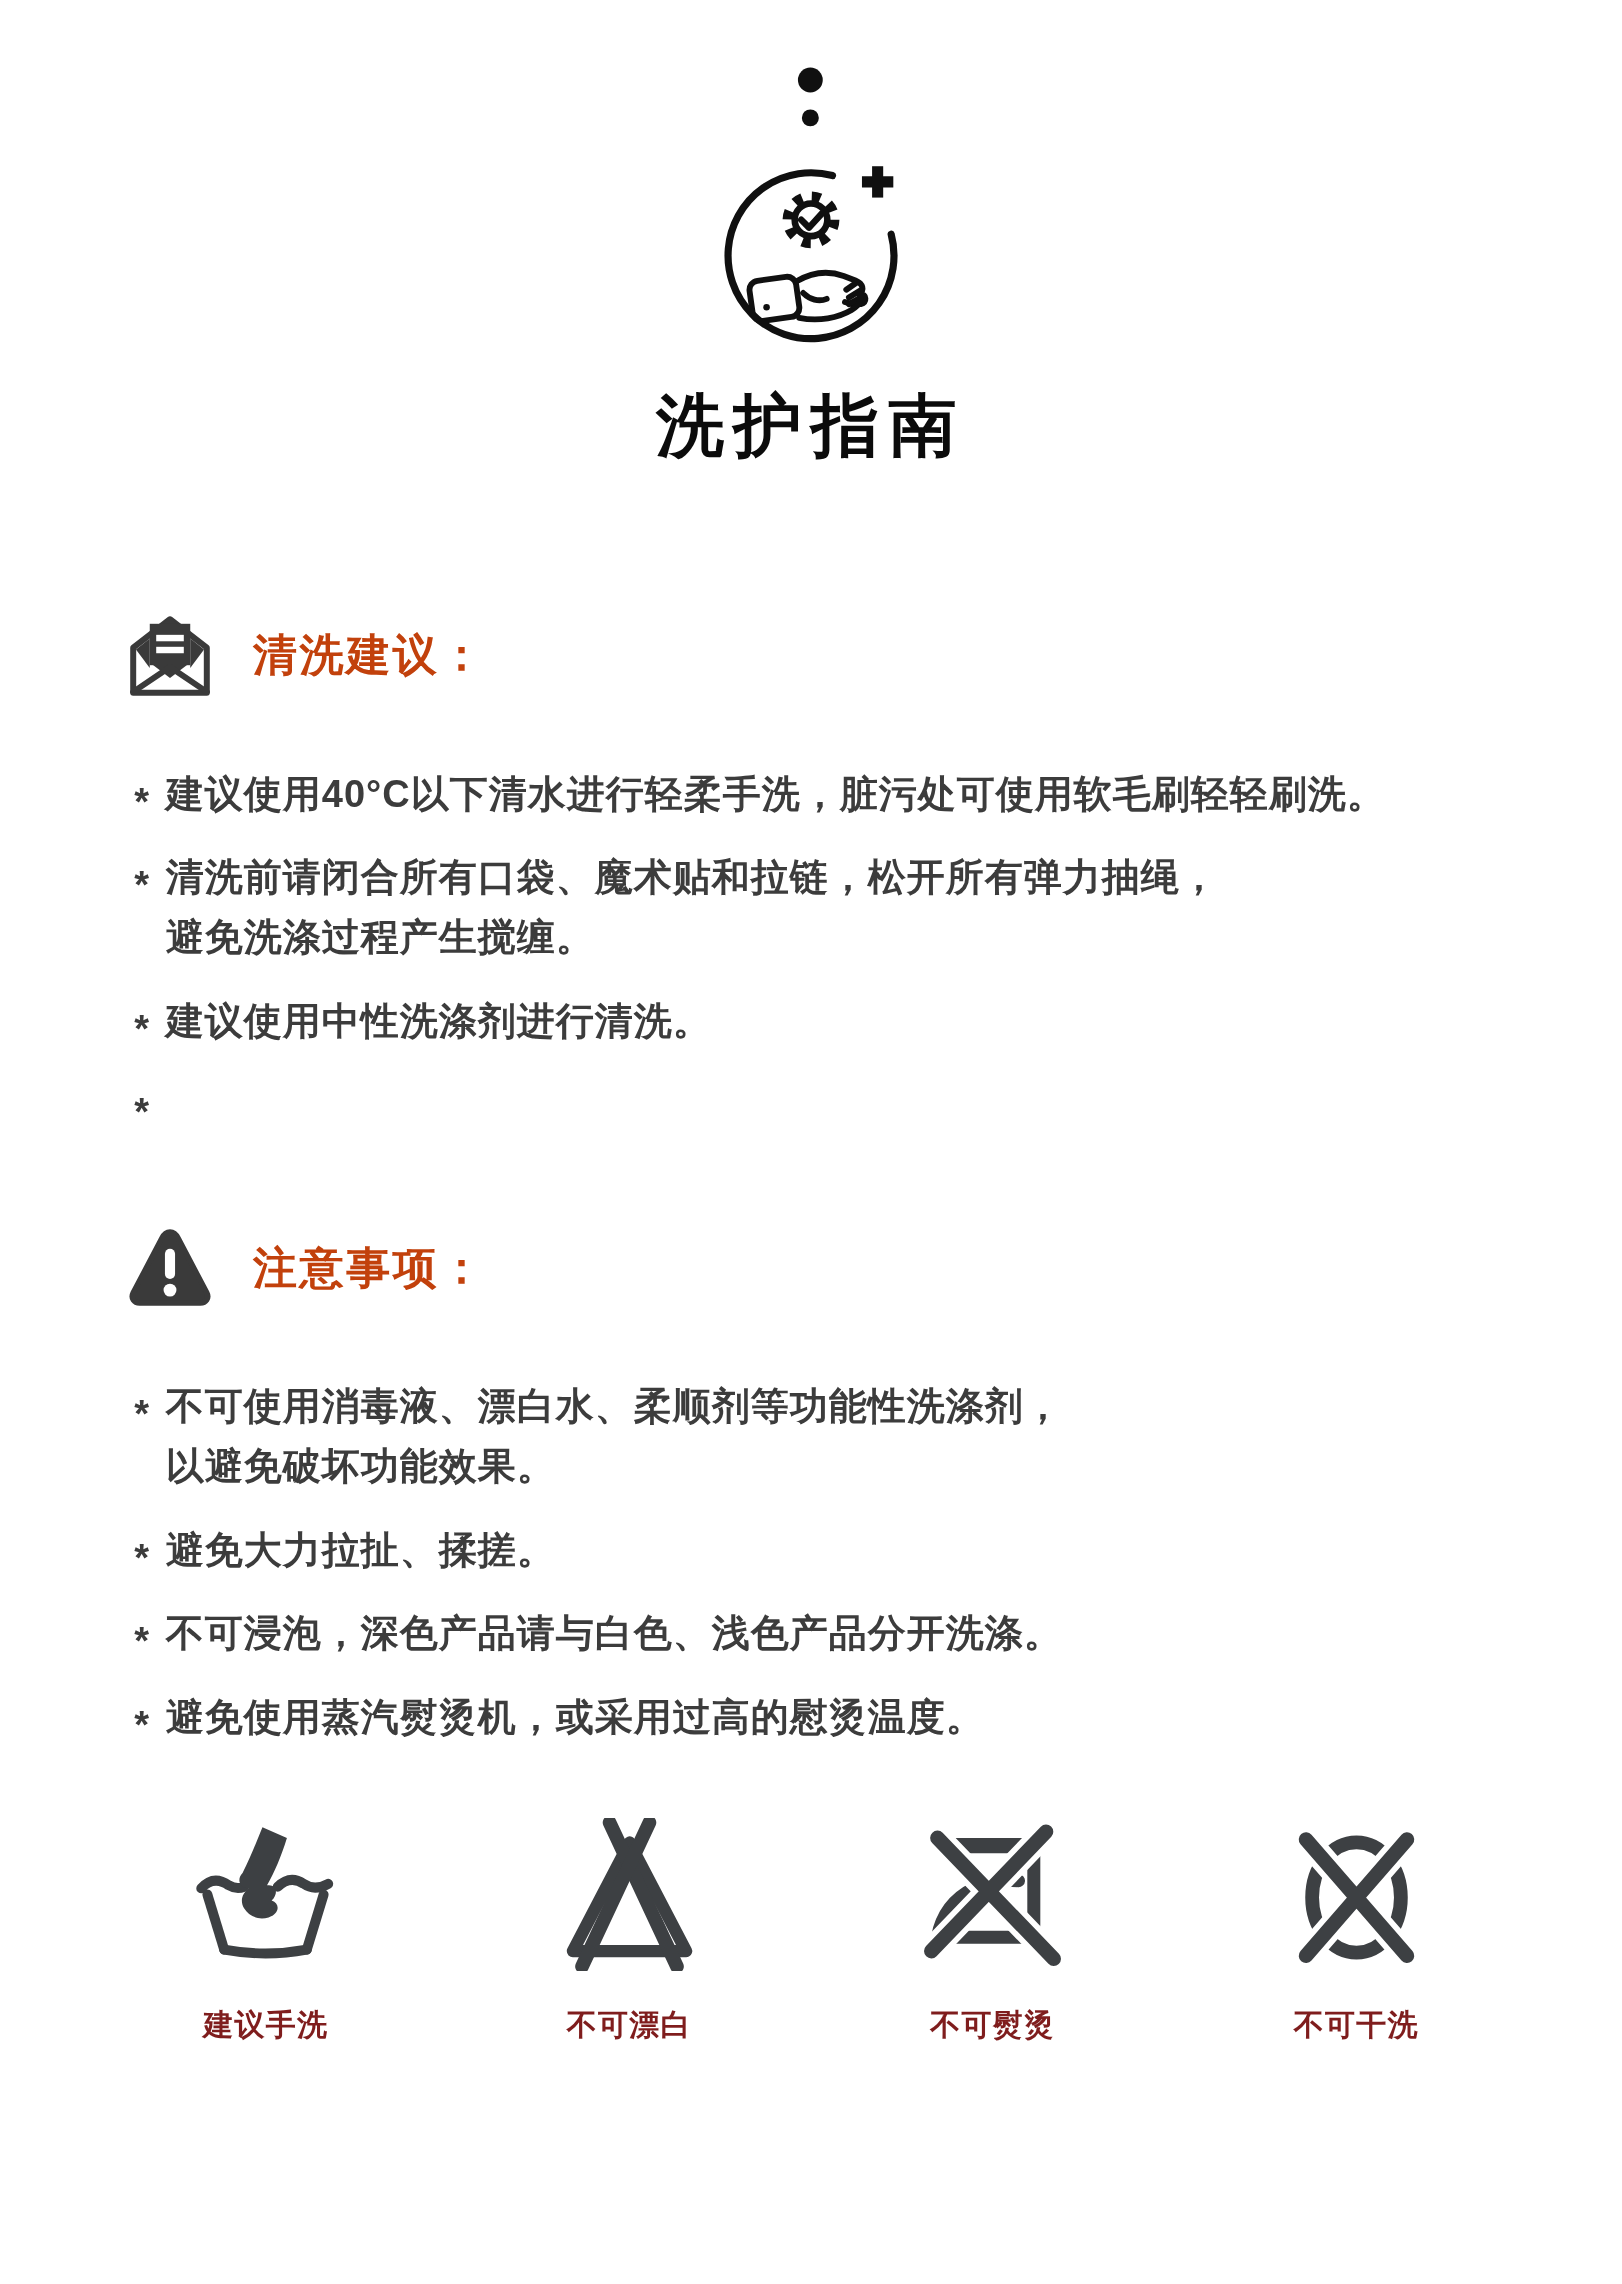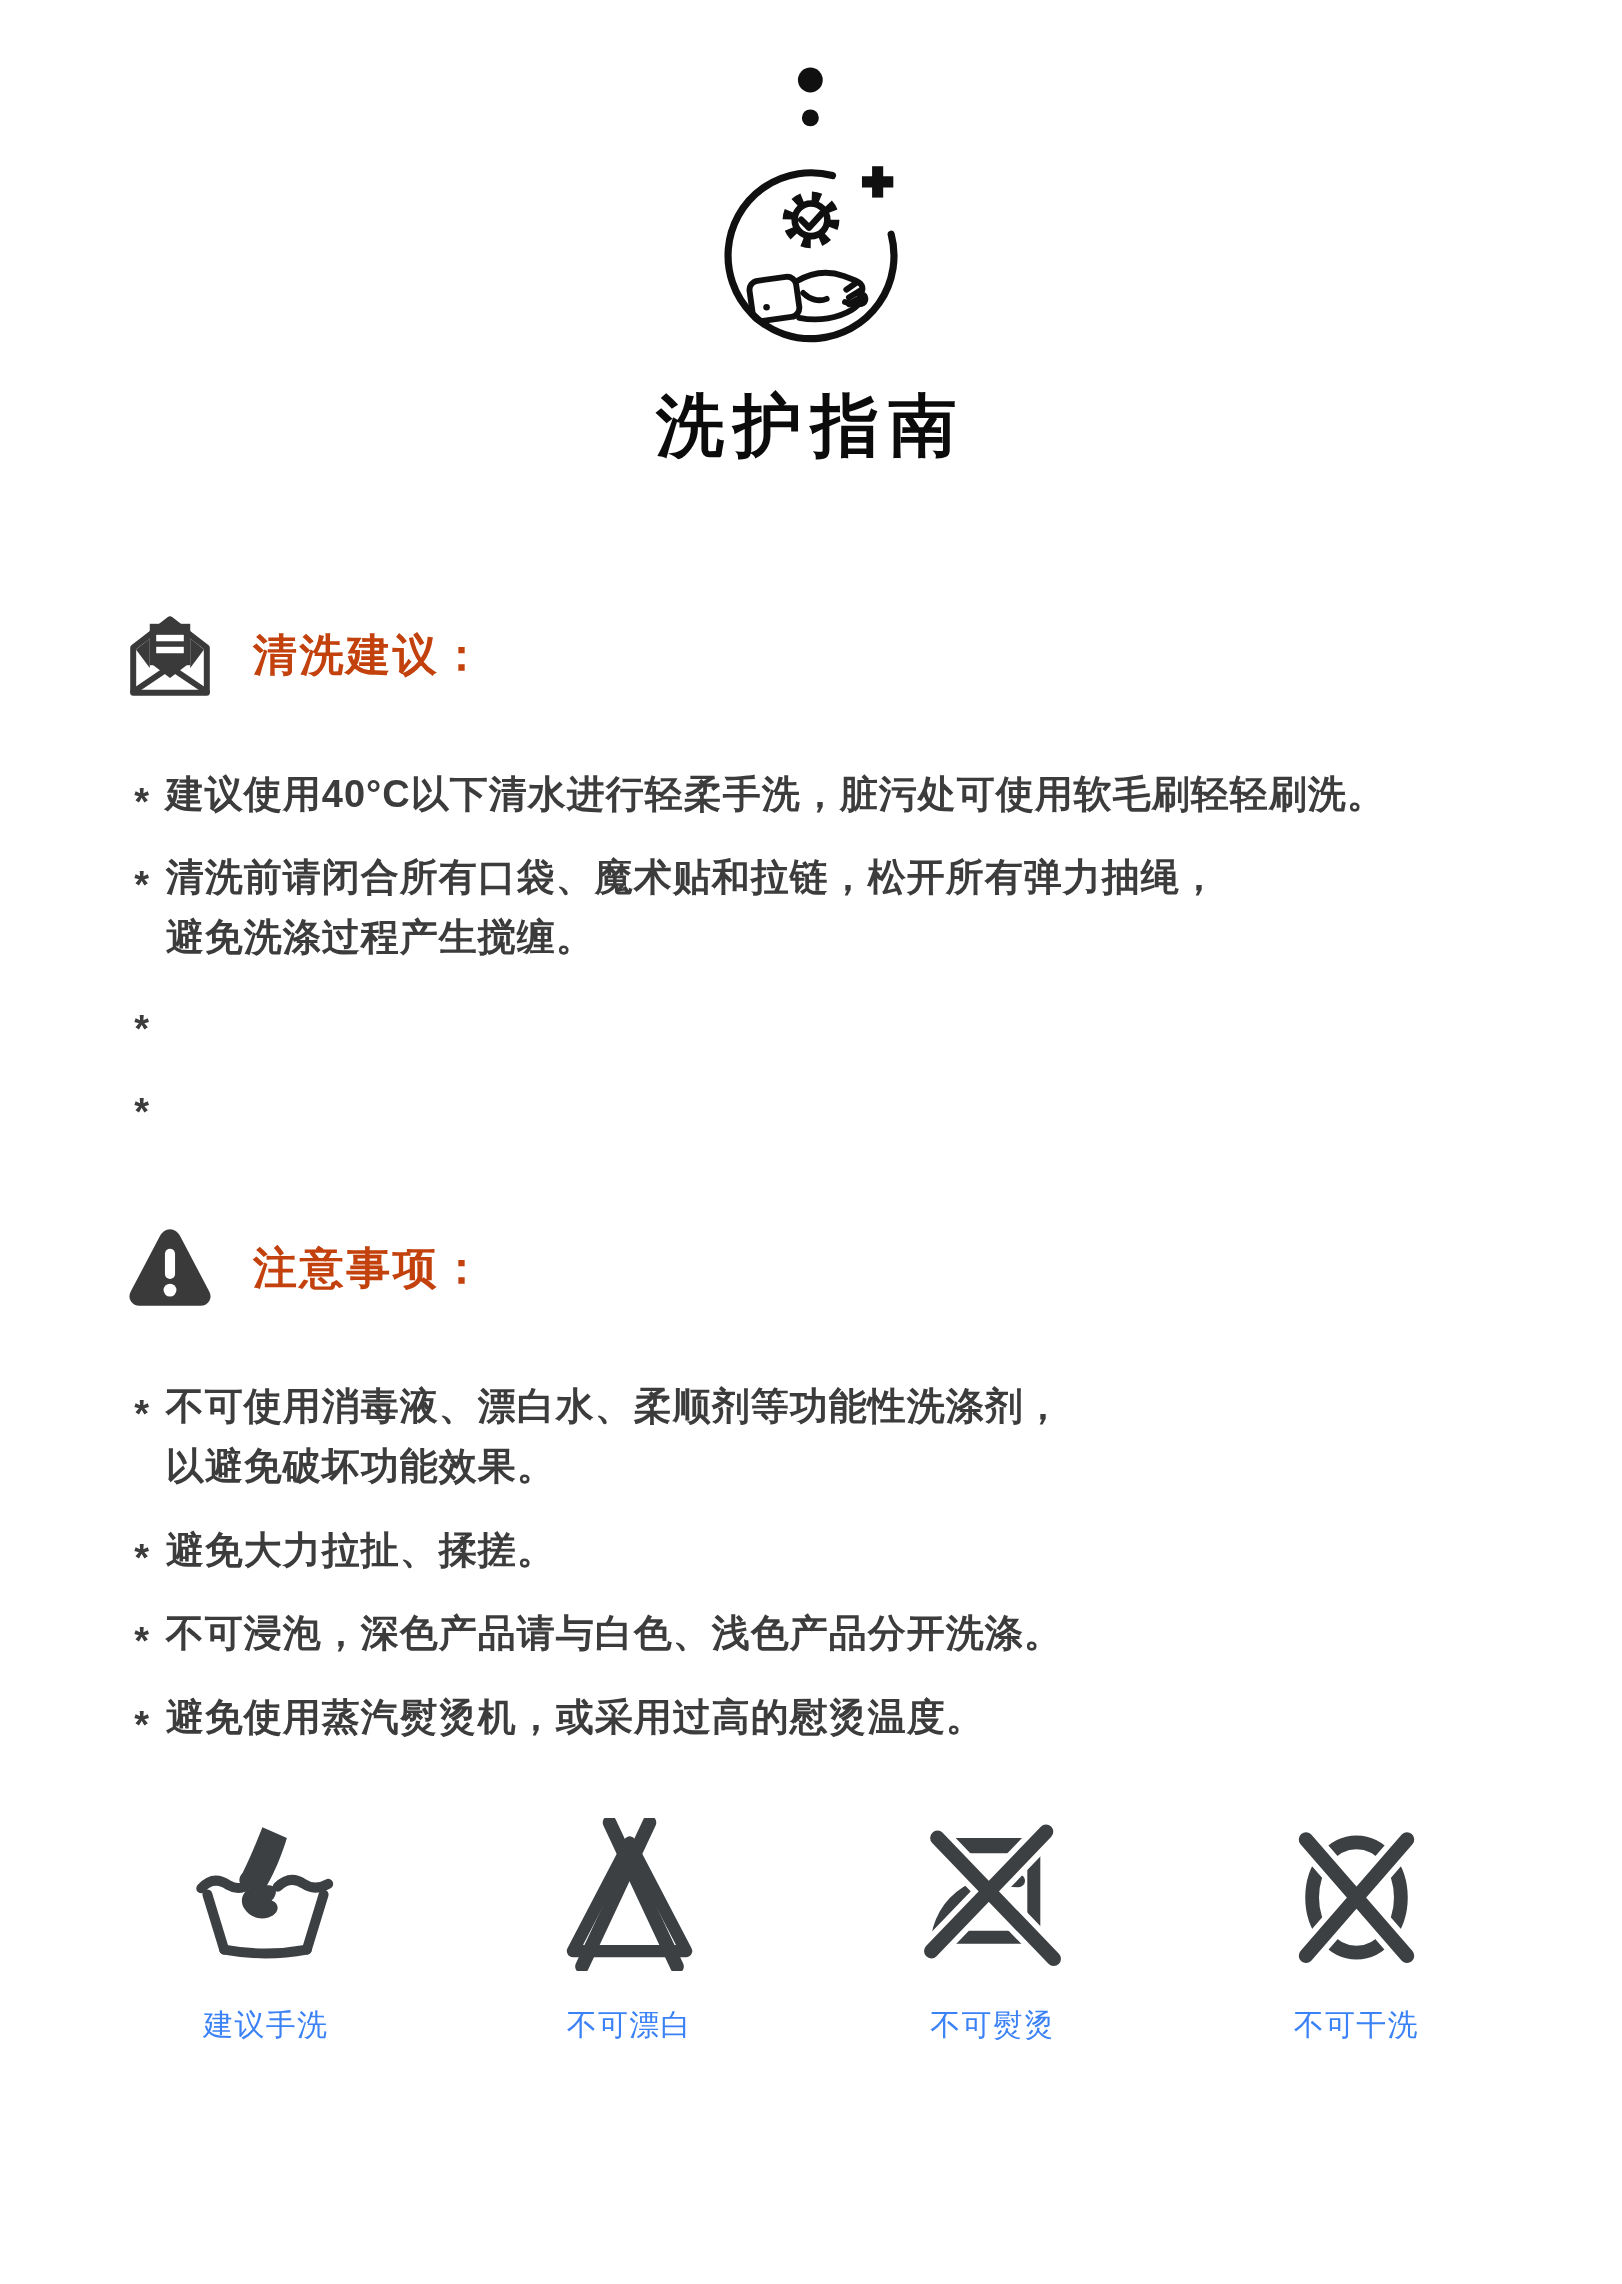--- a/index.html
+++ b/index.html
@@ -38,21 +38,21 @@
   .bullet-text{
     white-space:pre-line;
     font-size:38px;line-height:60px;
     color:#3c3c3c;font-weight:700;letter-spacing:1px;
   }
   
   .care-row{margin-top:62px;padding:0 84px;display:flex;}
   .care-col{flex:1;display:flex;flex-direction:column;align-items:center;}
   .care-icon-box{height:171px;display:flex;align-items:center;justify-content:center;}
   .care-icon{width:153px;height:153px;}
-  .care-label{margin-top:25px;font-size:30px;font-weight:400;color:#3b82f6;letter-spacing:1.3px;}
+  .care-label{margin-top:25px;font-size:30px;font-weight:700;color:#7f1d1d;letter-spacing:1.3px;}
   svg{display:block;}
 </style>
 </head>
 <body>
 
 <div class="page">
 
   <div class="hero">
     <svg class="hero-icon" viewBox="0 0 300 450" fill="none" stroke="#101010" stroke-linecap="round" stroke-linejoin="round">
 
@@ -107,20 +107,21 @@
         <span class="star">*</span>
         <span class="bullet-text">建议使用40°C以下清水进行轻柔手洗，脏污处可使用软毛刷轻轻刷洗。</span>
       </div>
       <div class="bullet">
         <span class="star">*</span>
         <span class="bullet-text">清洗前请闭合所有口袋、魔术贴和拉链，松开所有弹力抽绳，
 避免洗涤过程产生搅缠。</span>
       </div>
       <div class="bullet">
         <span class="star">*</span>
+        <span class="bullet-text">建议使用中性洗涤剂进行清洗。</span>
       </div>
       <div class="bullet">
         <span class="star">*</span>
       </div>
     </div>
   </div>
 
   <div class="section section-2">
     <div class="sec-head">
       <svg class="sec-icon" viewBox="0 0 100 100">

